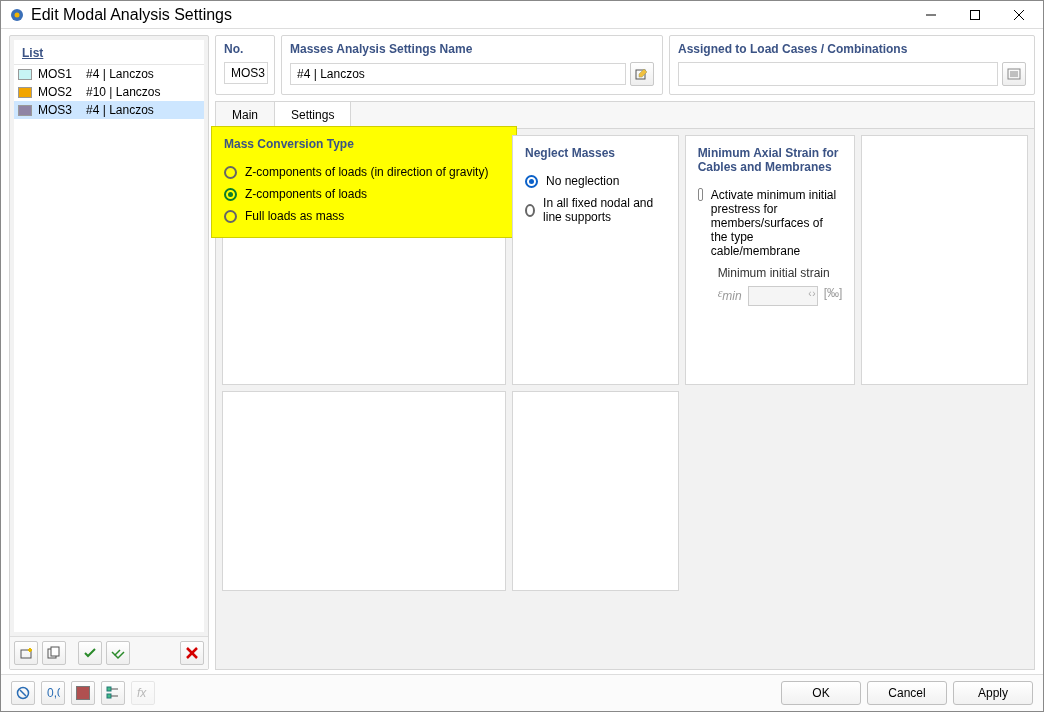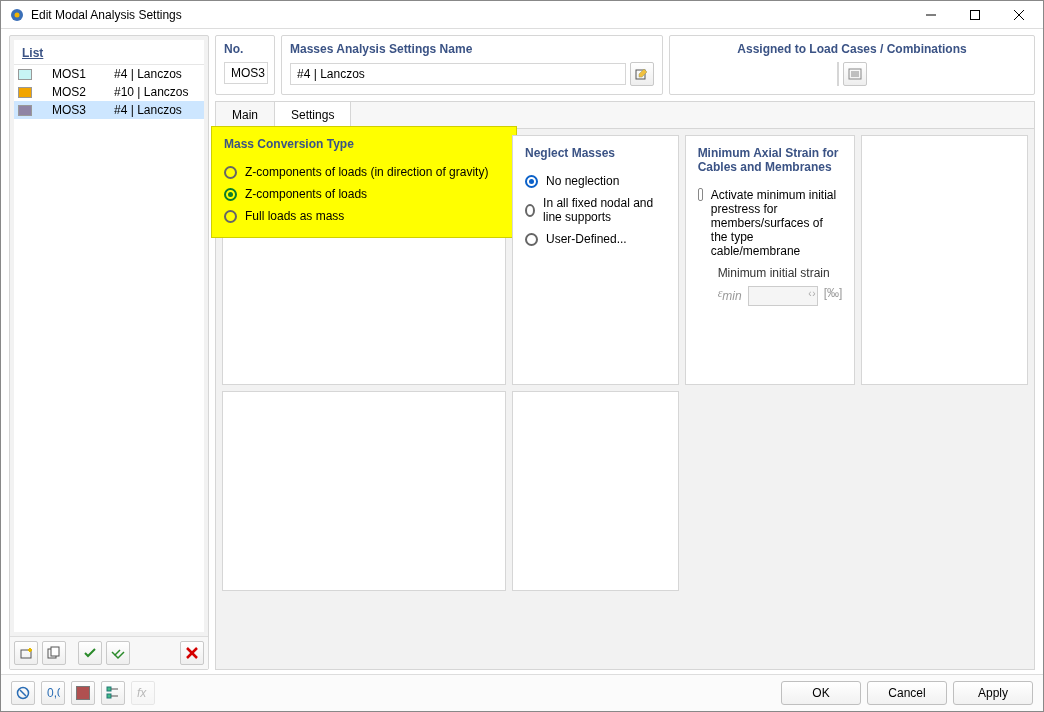--- a/index.html
+++ b/index.html
@@ -1,46 +1,46 @@
 <!DOCTYPE html>
 <html><head>
 <meta charset="utf-8">
 <style>
 * { box-sizing: border-box; margin: 0; padding: 0; font-family: "Segoe UI", Tahoma, sans-serif; font-size: 12px; }
 body { background: #fff; width: 1044px; height: 712px; overflow: hidden; display: flex; flex-direction: column; border: 1px solid #888; }
 .titlebar { display: flex; align-items: center; height: 28px; padding: 0 2px 0 8px; border-bottom: 1px solid #ddd; }
 .titlebar .app-icon { width: 16px; height: 16px; margin-right: 6px; display: flex; align-items: center; justify-content: center; }
-.titlebar .title { flex: 1; font-size: 12px; }
+.titlebar .title { flex: 1; font-size: 16px; }
 .titlebar .winbtns { display: flex; }
 .titlebar .winbtn { width: 44px; height: 28px; display: flex; align-items: center; justify-content: center; }
 .content { flex: 1; display: flex; gap: 6px; padding: 6px 8px 4px 8px; background: #fff; }
 .panel { background: #f2f2f2; border: 1px solid #d6d6d6; border-radius: 2px; }
 .left { width: 200px; display: flex; flex-direction: column; }
 .left .list-header { font-weight: bold; color: #3b5385; padding: 6px 8px 4px 8px; background: #fff; border-bottom: 1px solid #e6e6e6; text-decoration: underline; }
 .left .list-body { flex: 1; background: #fff; margin: 4px; border: 1px solid #e6e6e6; overflow: auto; }
 .left .list-body.noborder { border: none; }
-.list-row { display: flex; align-items: center; padding: 2px 4px; gap: 20px; cursor: default; }
+.list-row { display: flex; align-items: center; padding: 2px 4px; gap: 6px; cursor: default; }
 .list-row.selected { background: #cde6ff; }
 .list-row .swatch { width: 14px; height: 11px; border: 1px solid #999; }
 .list-row .id { width: 42px; }
 .left-toolbar { display: flex; gap: 4px; padding: 4px; border-top: 1px solid #ddd; background: #f7f7f7; }
 .iconbtn { width: 24px; height: 24px; border: 1px solid #c9c9c9; background: linear-gradient(#fff,#eee); border-radius: 2px; display: flex; align-items: center; justify-content: center; }
 .iconbtn svg { pointer-events: none; }
 .iconbtn.red svg { stroke: #d40000; }
 .right { flex: 1; display: flex; flex-direction: column; gap: 6px; }
 .toprow { display: flex; gap: 6px; }
 .box { background: #fff; border: 1px solid #d6d6d6; border-radius: 2px; display: flex; flex-direction: column; }
 .box .boxhdr { font-weight: bold; color: #3b5385; padding: 6px 8px 2px 8px; }
 .box .boxbody { padding: 4px 8px 8px 8px; }
 .no-box { width: 60px; }
 .no-value { border: 1px solid #d6d6d6; padding: 3px 6px; background: #fff; width: 44px; text-align: left; }
 .name-box { flex: 1; }
 .name-row { display: flex; gap: 4px; align-items: center; }
 .name-input { flex: 1; border: 1px solid #d6d6d6; padding: 3px 6px; background: #fff; }
-.assigned-box { width: 366px; align-items: center; }
+.assigned-box { width: 366px; }
 .assigned-input { border: 1px solid #d6d6d6; background: #fff; height: 24px; flex: 1; }
 .tabs-wrap { flex: 1; display: flex; flex-direction: column; background: #f2f2f2; border: 1px solid #d6d6d6; }
 .tabbar { display: flex; background: #f7f7f7; border-bottom: 1px solid #d6d6d6; }
 .tab { padding: 6px 16px; border-right: 1px solid #d6d6d6; background: #f7f7f7; cursor: default; }
 .tab.active { background: #fff; border-bottom: 1px solid #fff; margin-bottom: -1px; }
 .tabcontent { flex: 1; display: grid; grid-template-columns: 1fr 1fr 1fr 1fr; grid-template-rows: 250px 200px 44px; gap: 6px; padding: 6px; }
 .groupbox { background: #fff; border: 1px solid #d6d6d6; padding: 10px 12px; }
 .groupbox .grouptitle { font-weight: bold; color: #3b5385; margin-bottom: 10px; }
 .highlight { background: #ffff00; margin: -10px -12px 0 -12px; padding: 10px 12px; border: 1px solid #cfcf00; width: 306px; }
 .radio-row { display: flex; align-items: center; gap: 8px; padding: 4px 0; }
@@ -210,24 +210,20 @@
         <div class="groupbox">
           <div class="grouptitle">Neglect Masses</div>
           <div class="radio-row">
             <span class="radio blue checked"></span>
             <span>No neglection</span>
           </div>
           <div class="radio-row">
             <span class="radio"></span>
             <span>In all fixed nodal and line supports</span>
           </div>
-          <div class="radio-row">
-            <span class="radio"></span>
-            <span>User-Defined...</span>
-          </div>
         </div>
 
         <div class="groupbox">
           <div class="grouptitle">Minimum Axial Strain for Cables and Membranes</div>
           <div class="radio-row" style="align-items:flex-start">
             <span class="cbx"></span>
             <span style="max-width:300px">Activate minimum initial prestress for members/surfaces of the type cable/membrane</span>
           </div>
           <div style="margin-left:20px; margin-top:4px; color:#333">Minimum initial strain</div>
           <div class="strainrow">

